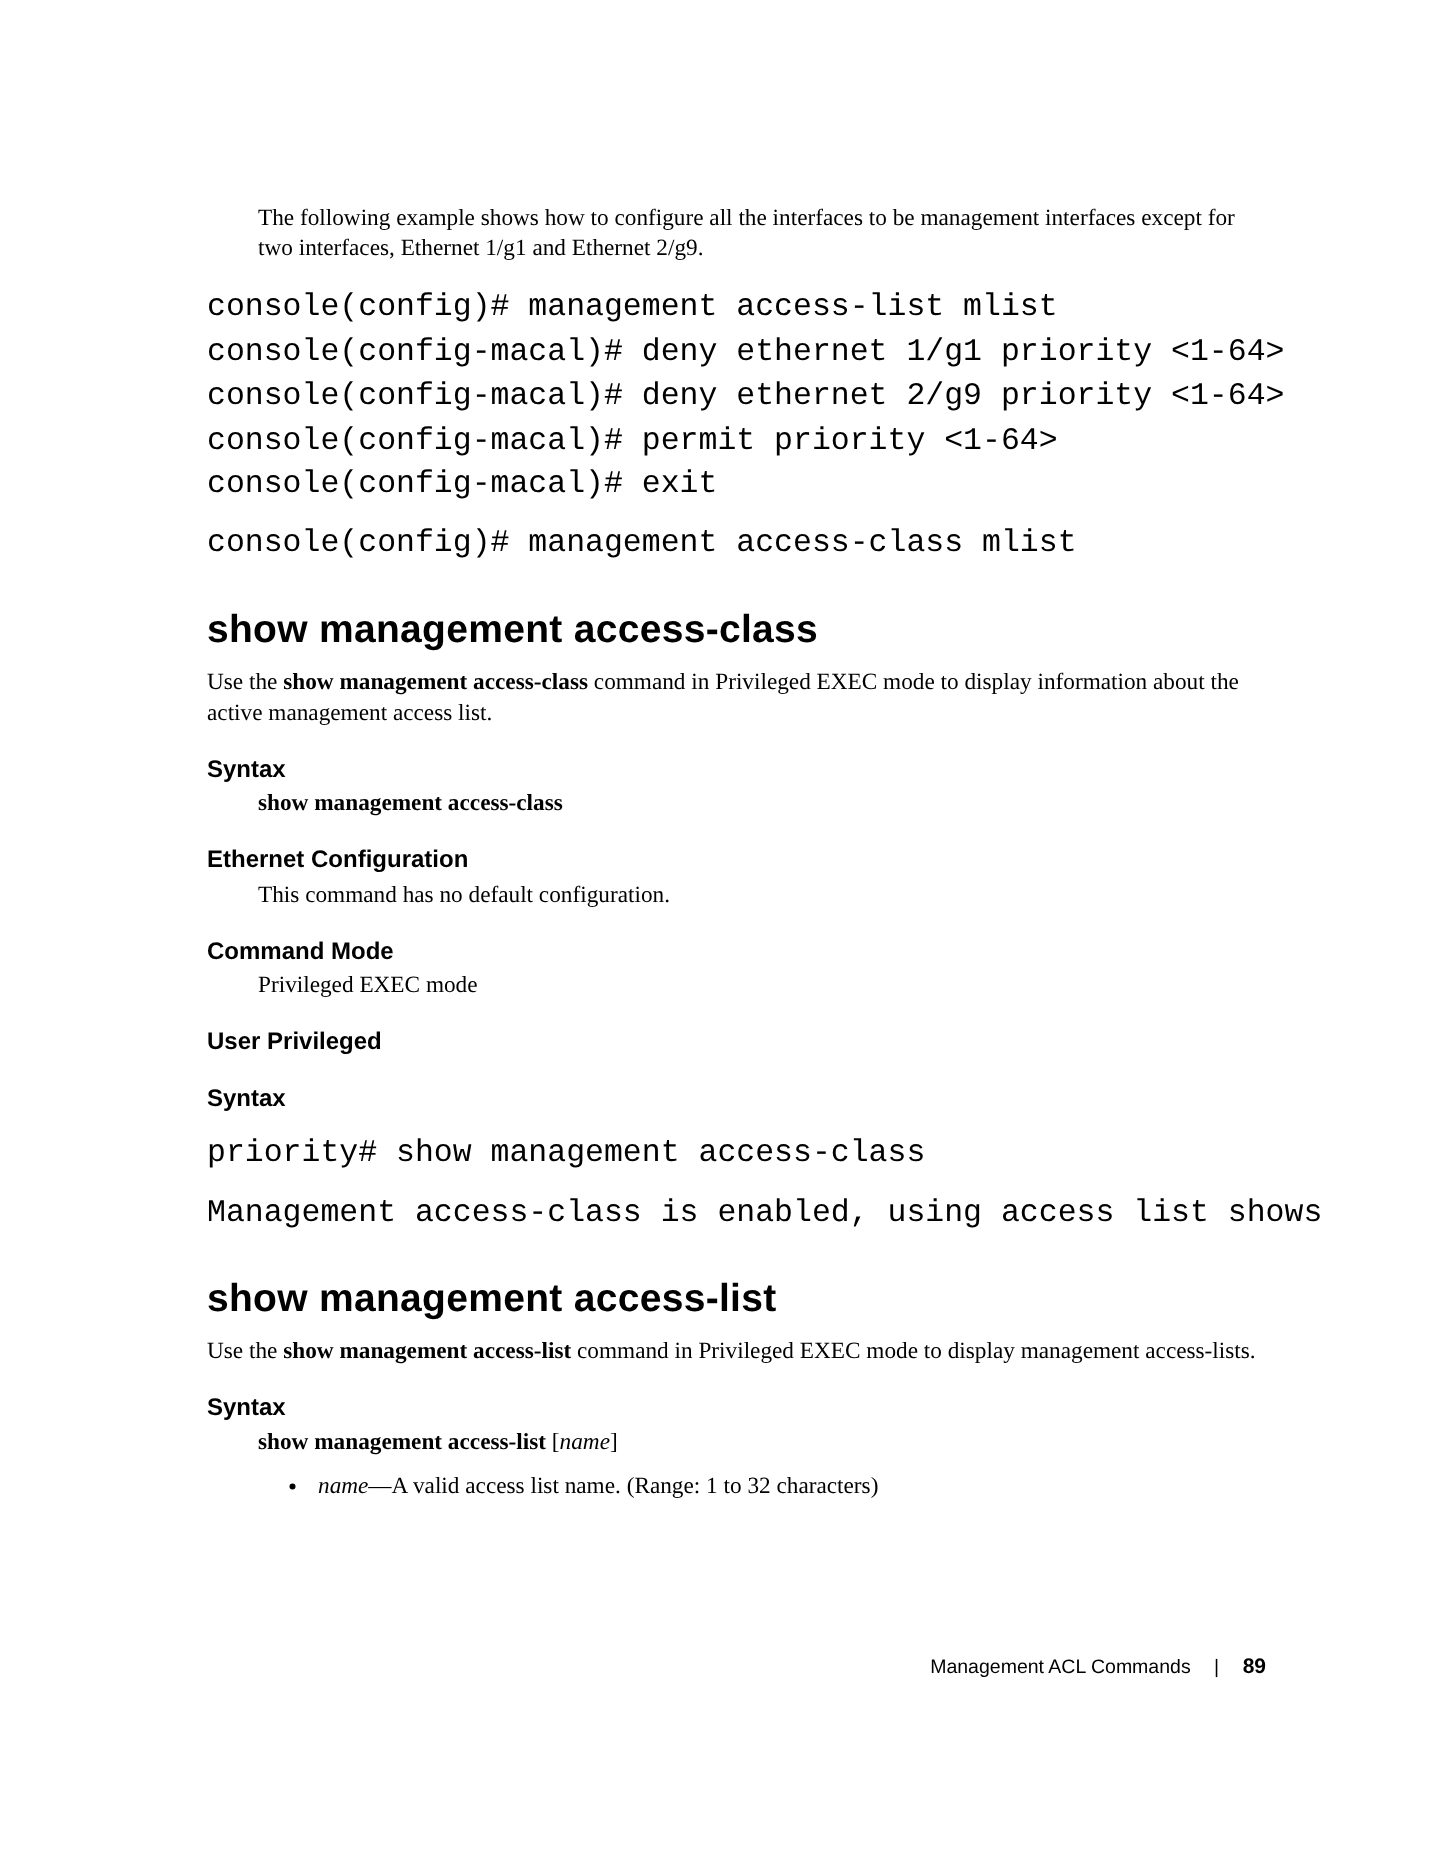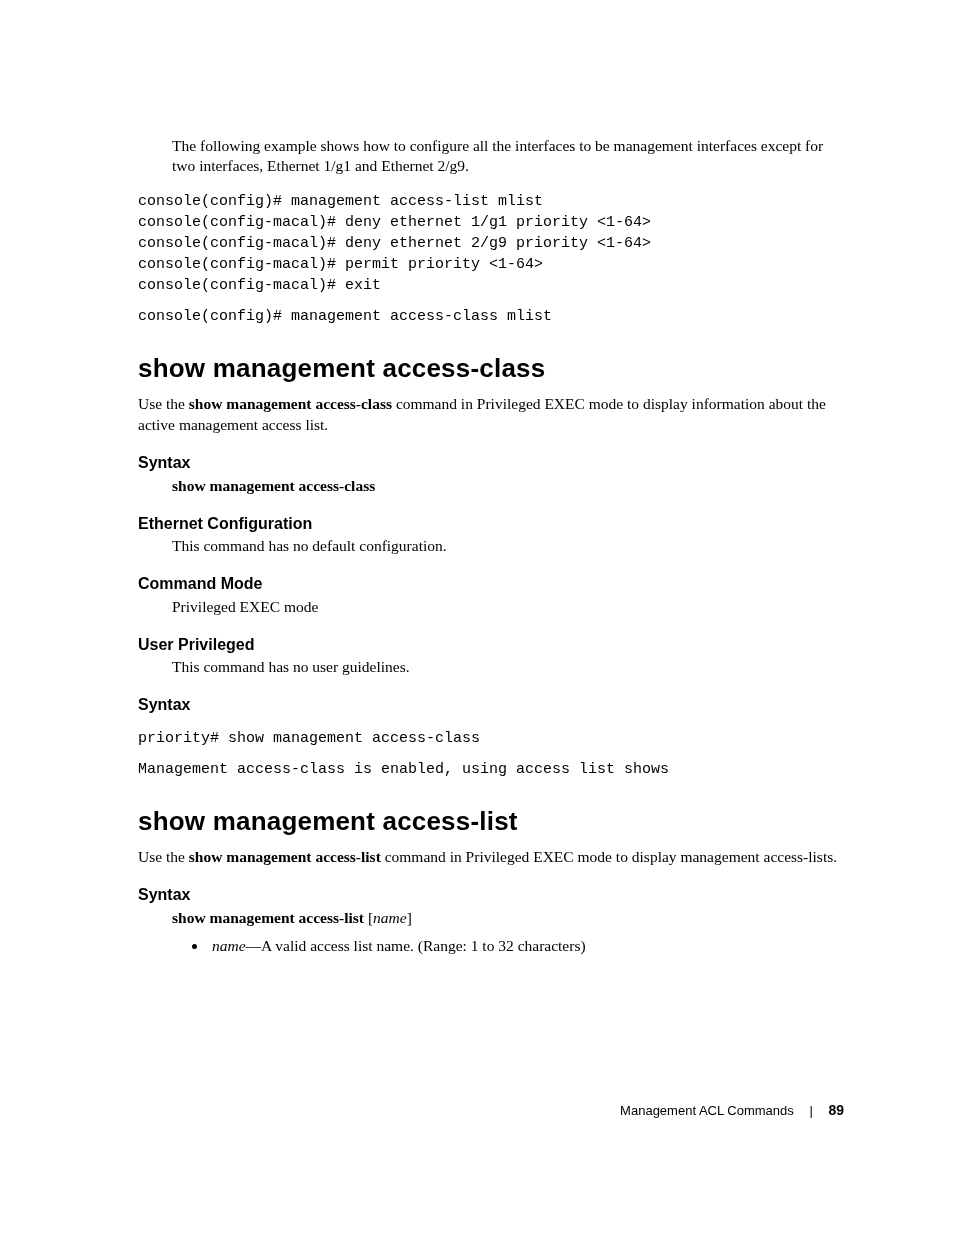--- a/index.html
+++ b/index.html
@@ -19,21 +19,21 @@
     box-sizing: border-box;
     height: 100%;
     position: relative;
   }
   .intro {
     margin-left: 34px;
     margin-bottom: 14px;
   }
   pre.code {
     font-family: "Courier New", Courier, monospace;
-    font-size: 15px;
+    font-size: 21px;
     white-space: pre;
     margin: 12px 0 4px 0;
     line-height: 1.4;
   }
   pre.code + pre.code { margin-top: 10px; }
   h2.heading {
     font-family: "Arial Narrow", Arial, Helvetica, sans-serif;
     font-stretch: condensed;
     font-weight: bold;
     font-size: 26px;
@@ -100,21 +100,20 @@
   <h3 class="sub">Syntax</h3>
   <p class="indent syntax-line">show management access-class</p>
 
   <h3 class="sub">Ethernet Configuration</h3>
   <p class="indent">This command has no default configuration.</p>
 
   <h3 class="sub">Command Mode</h3>
   <p class="indent">Privileged EXEC mode</p>
 
   <h3 class="sub">User Privileged</h3>
-  <p class="indent">This command has no user guidelines.</p>
 
   <h3 class="sub">Syntax</h3>
 
   <div class="codeblock">
     <pre class="code">priority# show management access-class</pre>
     <pre class="code">Management access-class is enabled, using access list shows</pre>
   </div>
 
   <h2 class="heading">show management access-list</h2>
   <p class="para">

